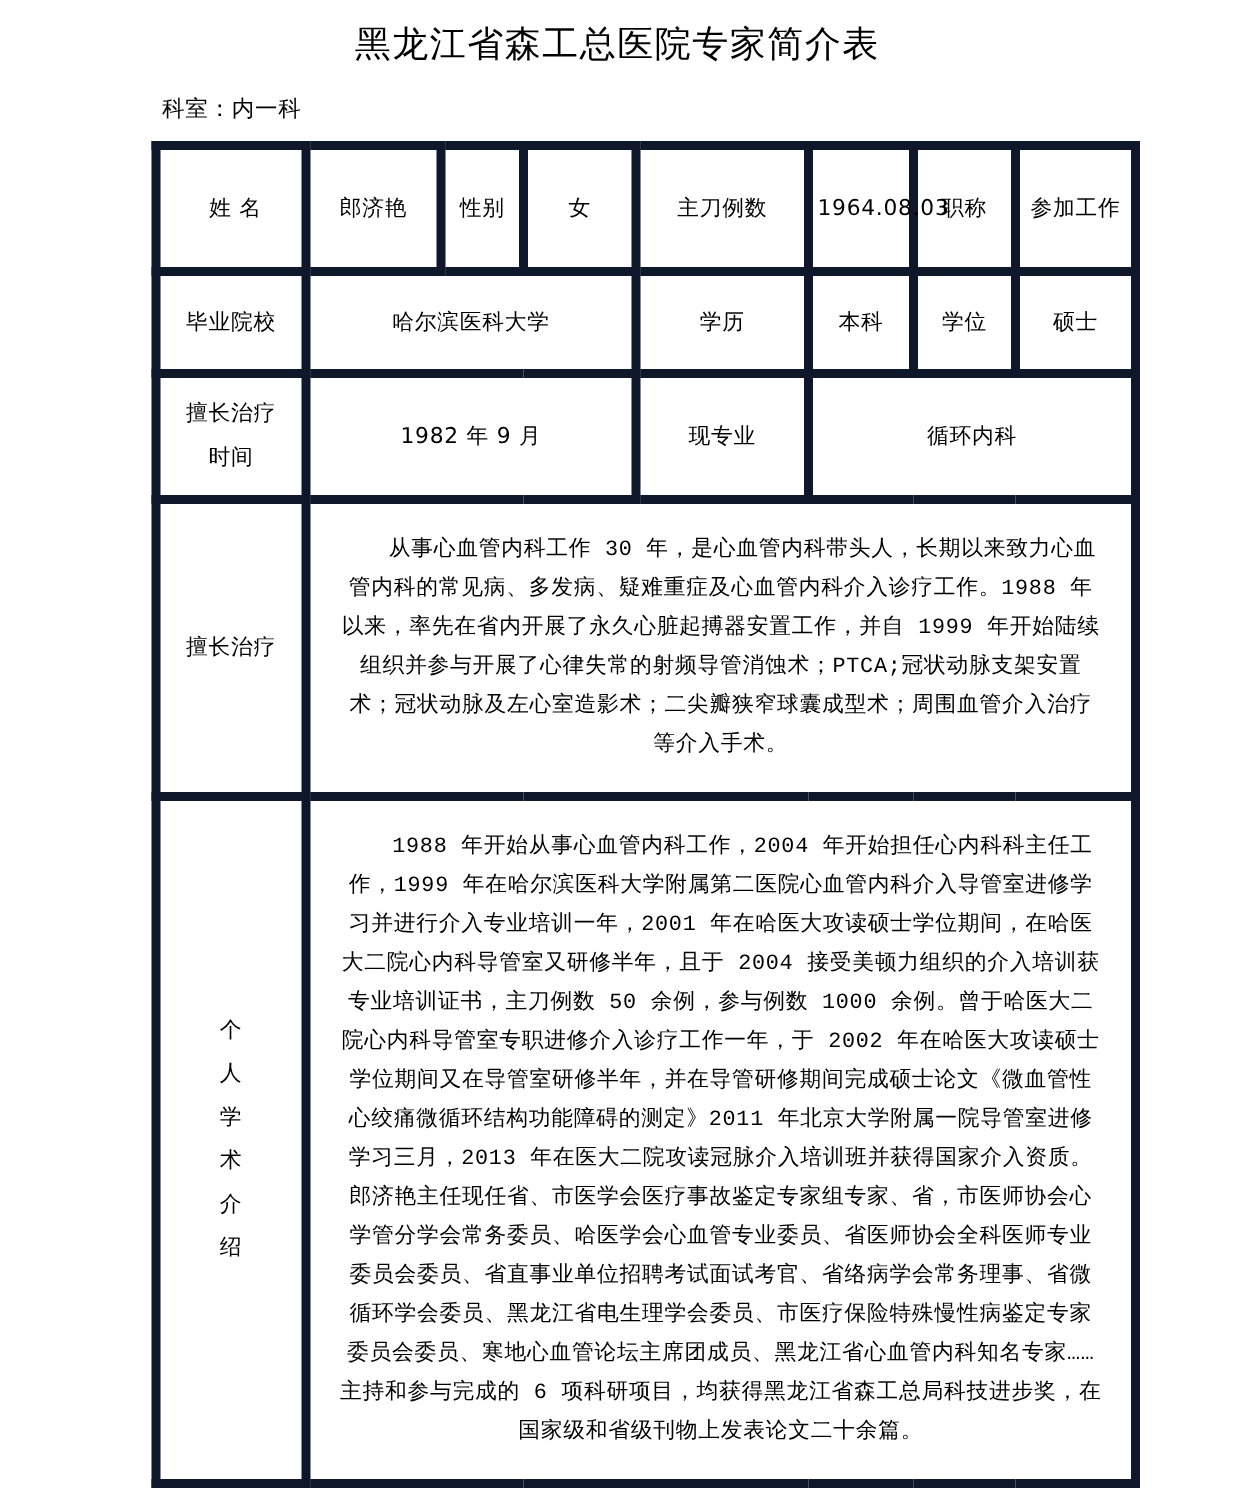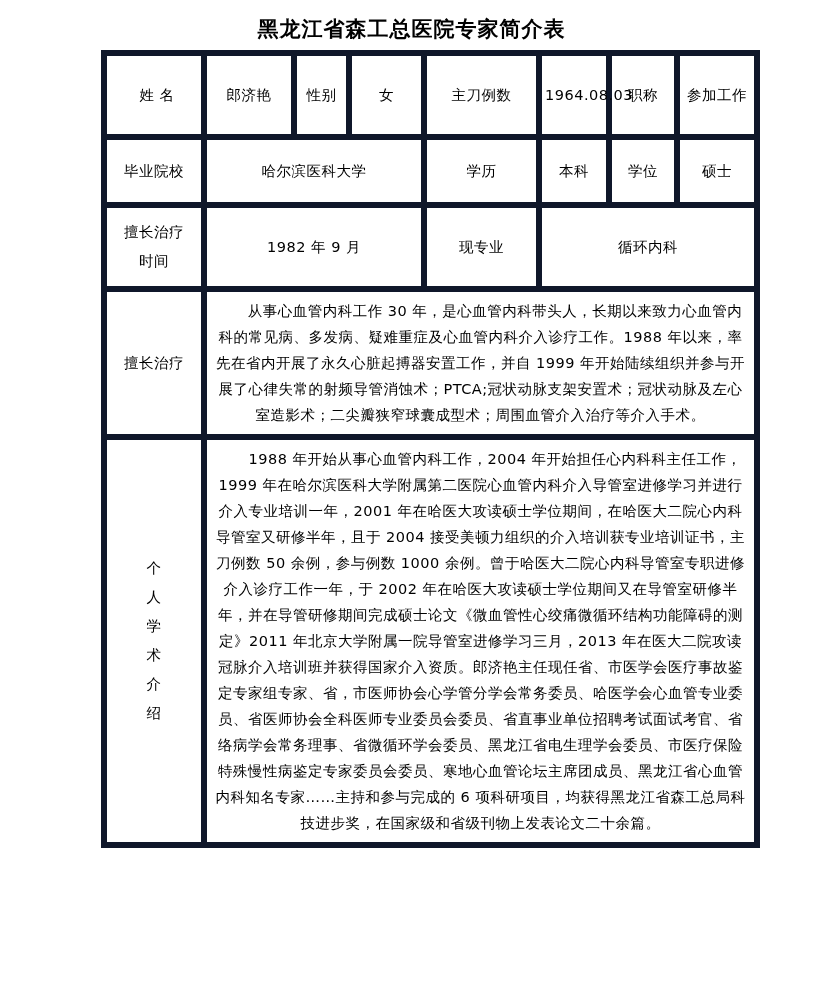--- a/index.html
+++ b/index.html
@@ -16,22 +16,22 @@
     overflow: hidden;
   }
   .page {
     width: 823px;
     height: 1002px;
     position: relative;
     box-sizing: border-box;
   }
   .doc-title {
     text-align: center;
-    font-size: 21px;
-    font-weight: bold;
+    font-size: 24px;
+    font-weight: normal;
     letter-spacing: 1px;
     padding-top: 14px;
     padding-bottom: 6px;
     line-height: 30px;
   }
   .dept-line {
     font-size: 15px;
     padding-left: 108px;
     padding-top: 12px;
     padding-bottom: 12px;
@@ -64,22 +64,23 @@
   td.body-text {
     text-align: justify;
     text-justify: inter-ideograph;
     vertical-align: top;
     padding: 8px 10px 8px 8px;
     line-height: 23.5px;
     font-size: 14.5px;
     letter-spacing: 0.1px;
   }
   td.body-text p {
-    margin: 4px;
+    margin: 16px;
     text-indent: 2em;
+    font-family: Liberation Mono, monospace;
   }
   td.vlabel {
     vertical-align: middle;
     padding: 4px 0;
   }
   .vstack {
     display: flex;
     flex-direction: column;
     align-items: center;
     justify-content: center;
@@ -105,20 +106,21 @@
   .row-h2 { height: 68px; }
   .row-h3 { height: 84px; }
 </style>
 </head>
 <body>
 
 <div class="page">
 
   <div class="doc-title">黑龙江省森工总医院专家简介表</div>
 
+  <div class="dept-line">科室：内一科</div>
 
   <table class="profile">
     <colgroup>
       <col style="width:100px">
       <col style="width:90px">
       <col style="width:55px">
       <col style="width:75px">
       <col style="width:115px">
       <col style="width:70px">
       <col style="width:68px">

